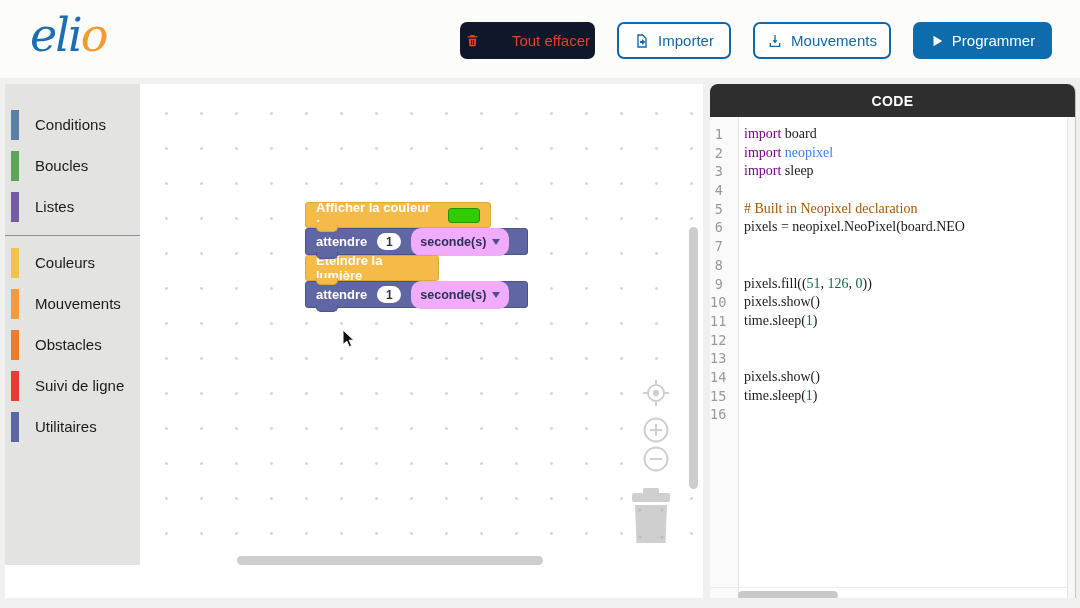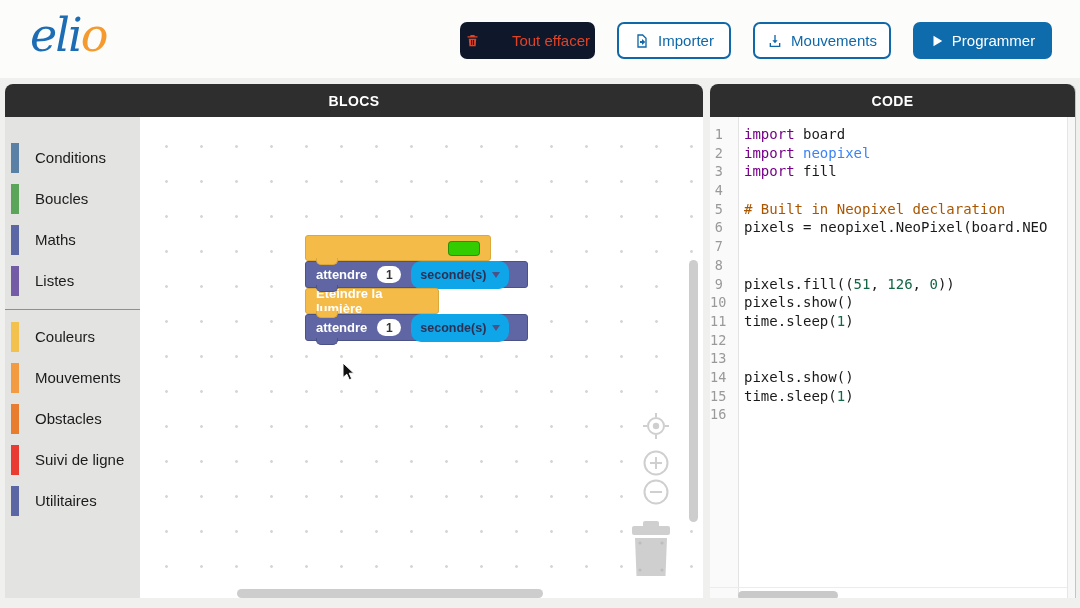--- a/index.html
+++ b/index.html
@@ -38,38 +38,38 @@
     background-image:radial-gradient(circle, #d6d6d6 1.3px, transparent 1.5px);
     background-size:35px 35px; background-position:9px 12px; }
   .block-stack { position:absolute; left:165px; top:118px; }
   .block { position:relative; border:1px solid; display:flex; align-items:center; padding:0 10px; gap:10px;
     color:#fff; font-weight:600; font-size:13px; border-radius:3px; cursor:grab; }
   .block::after { content:""; position:absolute; left:10px; bottom:-5px; width:20px; height:6px;
     border:1px solid; border-top:none; border-radius:0 0 5px 5px; z-index:3; }
   .b-swatch { margin-left:auto; width:32px; height:15px; border-radius:4px; border:1px solid rgba(0,0,0,.28); cursor:pointer; }
   .b-field { width:24px; height:17px; background:#fff; border-radius:9px; color:#333; font-weight:700; font-size:12px;
     display:flex; align-items:center; justify-content:center; cursor:text; }
-  .b-drop { height:28px; background:#0ea5e9; border-radius:10px; color:#2c3154; font-weight:600; font-size:12.5px;
+  .b-drop { height:28px; background:#f0abfc; border-radius:10px; color:#2c3154; font-weight:600; font-size:12.5px;
     padding:0 9px; display:flex; align-items:center; gap:6px; cursor:pointer; }
   .b-drop .arrow { width:0; height:0; border-left:4.5px solid transparent; border-right:4.5px solid transparent; border-top:6px solid #4b5286; }
 
   
   .ws-ctrl { position:absolute; cursor:pointer; }
   .ws-vscroll { position:absolute; left:549px; top:143px; width:9px; height:262px; background:#cdcdcd; border-radius:5px; cursor:pointer; }
   .ws-hscroll { position:absolute; left:97px; top:472px; width:306px; height:9px; background:#cdcdcd; border-radius:5px; cursor:pointer; }
   .cursor { position:absolute; left:202px; top:245px; z-index:9; pointer-events:none; }
 
   
   .code-body { position:relative; height:481px; font-family:"DejaVu Sans Mono", monospace; font-size:14px; overflow:hidden; background:#fff; }
   .gutter-bg { position:absolute; left:0; top:0; bottom:0; width:29px; background:#fafafa; border-right:1px solid #e3e3e3; }
   .code-vtrack { position:absolute; right:0; top:0; bottom:0; width:8px; background:#f7f7f7; border-left:1px solid #e6e6e6; }
   .code-lines { position:absolute; left:0; right:8px; top:8px; }
   .code-line { display:flex; height:18.7px; line-height:18.7px; white-space:pre; overflow:hidden; }
   .line-no { width:21px; padding-right:8px; flex:none; text-align:right; color:#999; font-size:13.5px; }
-  .line-code { padding-left:13px; white-space:pre; overflow:hidden; }
+  .line-code { padding-left:13px; white-space:pre; overflow:hidden;font-family:Liberation Serif, serif; }
   .code-hdivider { position:absolute; left:0; right:8px; top:470px; border-top:1px solid #ececec; }
   .code-hscroll { position:absolute; left:28px; top:474px; width:100px; height:9px; background:#c9c9c9; border-radius:5px; cursor:pointer; }
 </style>
 <style>#blk0::after{background:rgb(245, 187, 73);border-color:rgb(220, 168, 58);}#blk1::after{background:rgb(95, 102, 163);border-color:rgb(75, 82, 134);}#blk2::after{background:rgb(245, 187, 73);border-color:rgb(220, 168, 58);}#blk3::after{background:rgb(95, 102, 163);border-color:rgb(75, 82, 134);}</style></head>
 <body>
 
 <div class="app-header">
   <div class="logo"><span>eli</span><span class="logo-o">o</span></div>
 
   <button class="hbtn" id="btn-clear" style="background: #0f172a; color: rgb(224, 67, 38); gap: 32px;">
@@ -97,41 +97,34 @@
 
   <button class="hbtn" id="btn-program" style="background: rgb(14, 108, 173); color: rgb(255, 255, 255);">
     <svg width="14" height="14" viewBox="0 0 24 24">
         <path fill="#fff" d="M6 3l15 9-15 9V3z"></path>
       </svg>
     <span>Programmer</span>
   </button>
 </div>
 
 <div class="panel" id="blocs-panel">
-  <div class="panel-header">
-    <span>BLOCS</span>
-  </div>
   <div class="panel-body">
 
     <div class="toolbox">
       <div id="cat-group-1">
   <div class="cat-row">
     <span class="cat-bar" style="background: rgb(91, 128, 165);"></span>
     <span class="cat-label">Conditions</span>
   </div>
 
   <div class="cat-row">
     <span class="cat-bar" style="background: rgb(91, 165, 91);"></span>
     <span class="cat-label">Boucles</span>
   </div>
 
-  <div class="cat-row">
-    <span class="cat-bar" style="background: rgb(91, 103, 165);"></span>
-    <span class="cat-label">Maths</span>
-  </div>
 
   <div class="cat-row">
     <span class="cat-bar" style="background: rgb(116, 91, 165);"></span>
     <span class="cat-label">Listes</span>
   </div>
 </div>
       <div class="toolbox-divider"></div>
       <div id="cat-group-2">
   <div class="cat-row">
     <span class="cat-bar" style="background: rgb(242, 193, 78);"></span>
@@ -157,20 +150,21 @@
     <span class="cat-bar" style="background: rgb(91, 103, 165);"></span>
     <span class="cat-label">Utilitaires</span>
   </div>
 </div>
     </div>
 
     <div class="workspace">
 
       <div class="block-stack">
         <div class="block" style="width: 186px; height: 26px; background: rgb(245, 187, 73); border-color: rgb(220, 168, 58); --bg: rgb(245, 187, 73);" id="blk0">
+          <span>Afficher la couleur :</span>
           <span class="b-swatch" style="background: rgb(51, 204, 0);"></span>
         </div>
         <div class="block" style="width: 223px; height: 27px; background: rgb(95, 102, 163); border-color: rgb(75, 82, 134); --bg: rgb(95, 102, 163);" id="blk1">
           <span>attendre</span>
           <span class="b-field">1</span>
           <span class="b-drop">
             <span>seconde(s)</span>
             <span class="arrow"></span>
           </span>
         </div>
@@ -248,21 +242,21 @@
     <span class="line-code"><span style="color: rgb(119, 0, 136);">import</span><span style="color: rgb(26, 26, 26);"> board</span></span>
   </div>
 
   <div class="code-line">
     <span class="line-no">2</span>
     <span class="line-code"><span style="color: rgb(119, 0, 136);">import</span><span style="color: #3b82f6;"> neopixel</span></span>
   </div>
 
   <div class="code-line">
     <span class="line-no">3</span>
-    <span class="line-code"><span style="color: rgb(119, 0, 136);">import</span><span style="color: rgb(26, 26, 26);"> fill</span></span>
+    <span class="line-code"><span style="color: rgb(119, 0, 136);">import</span><span style="color: rgb(26, 26, 26);"> sleep</span></span>
   </div>
 
   <div class="code-line">
     <span class="line-no">4</span>
     <span class="line-code"></span>
   </div>
 
   <div class="code-line">
     <span class="line-no">5</span>
     <span class="line-code"><span style="color: rgb(170, 85, 0);"># Built in Neopixel declaration</span></span>

